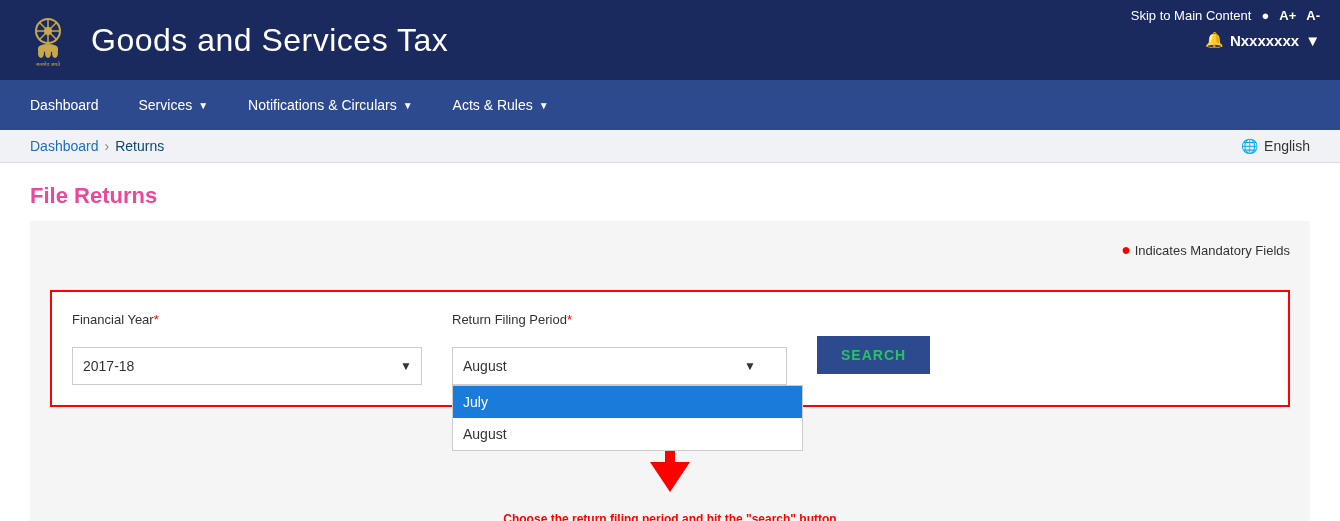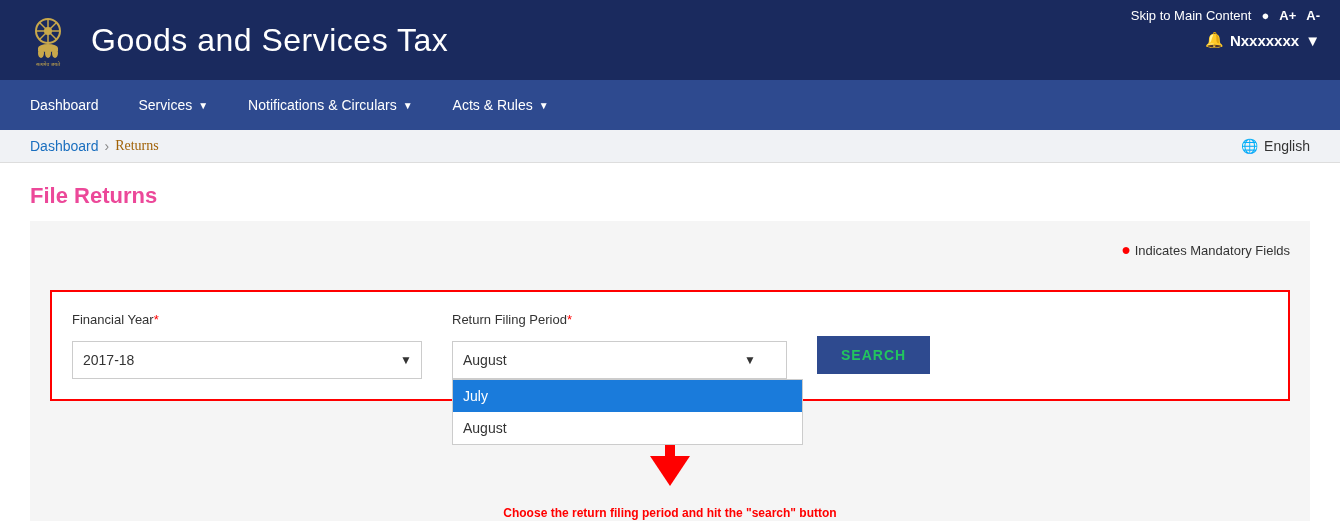--- a/index.html
+++ b/index.html
@@ -83,21 +83,21 @@
       border-bottom: 1px solid #ddd;
     }
     .breadcrumb {
       display: flex;
       align-items: center;
       gap: 6px;
       font-size: 14px;
     }
     .breadcrumb-link { color: #1a6fbf; cursor: pointer; }
     .breadcrumb-sep { color: #888; }
-    .breadcrumb-current { color: #a16207; font-family: Liberation Serif, serif; }
+    .breadcrumb-current { color: #0c4a6e; }
     .lang-selector {
       display: flex;
       align-items: center;
       gap: 5px;
       font-size: 14px;
       color: #333;
     }
 
     
     .main-content {
@@ -126,21 +126,21 @@
     .mandatory-dot { color: red; font-size: 16px; }
     .form-box {
       border: 2px solid red;
       padding: 20px;
       background: white;
       display: flex;
       align-items: flex-start;
       gap: 30px;
       position: relative;
     }
-    .field-group { display: flex; flex-direction: column; gap: 14px; }
+    .field-group { display: flex; flex-direction: column; gap: 20px; }
     .field-label {
       font-size: 13px;
       color: #333;
       font-weight: normal;
     }
     .required-star { color: red; }
 
     
     .select-wrapper {
       position: relative;

